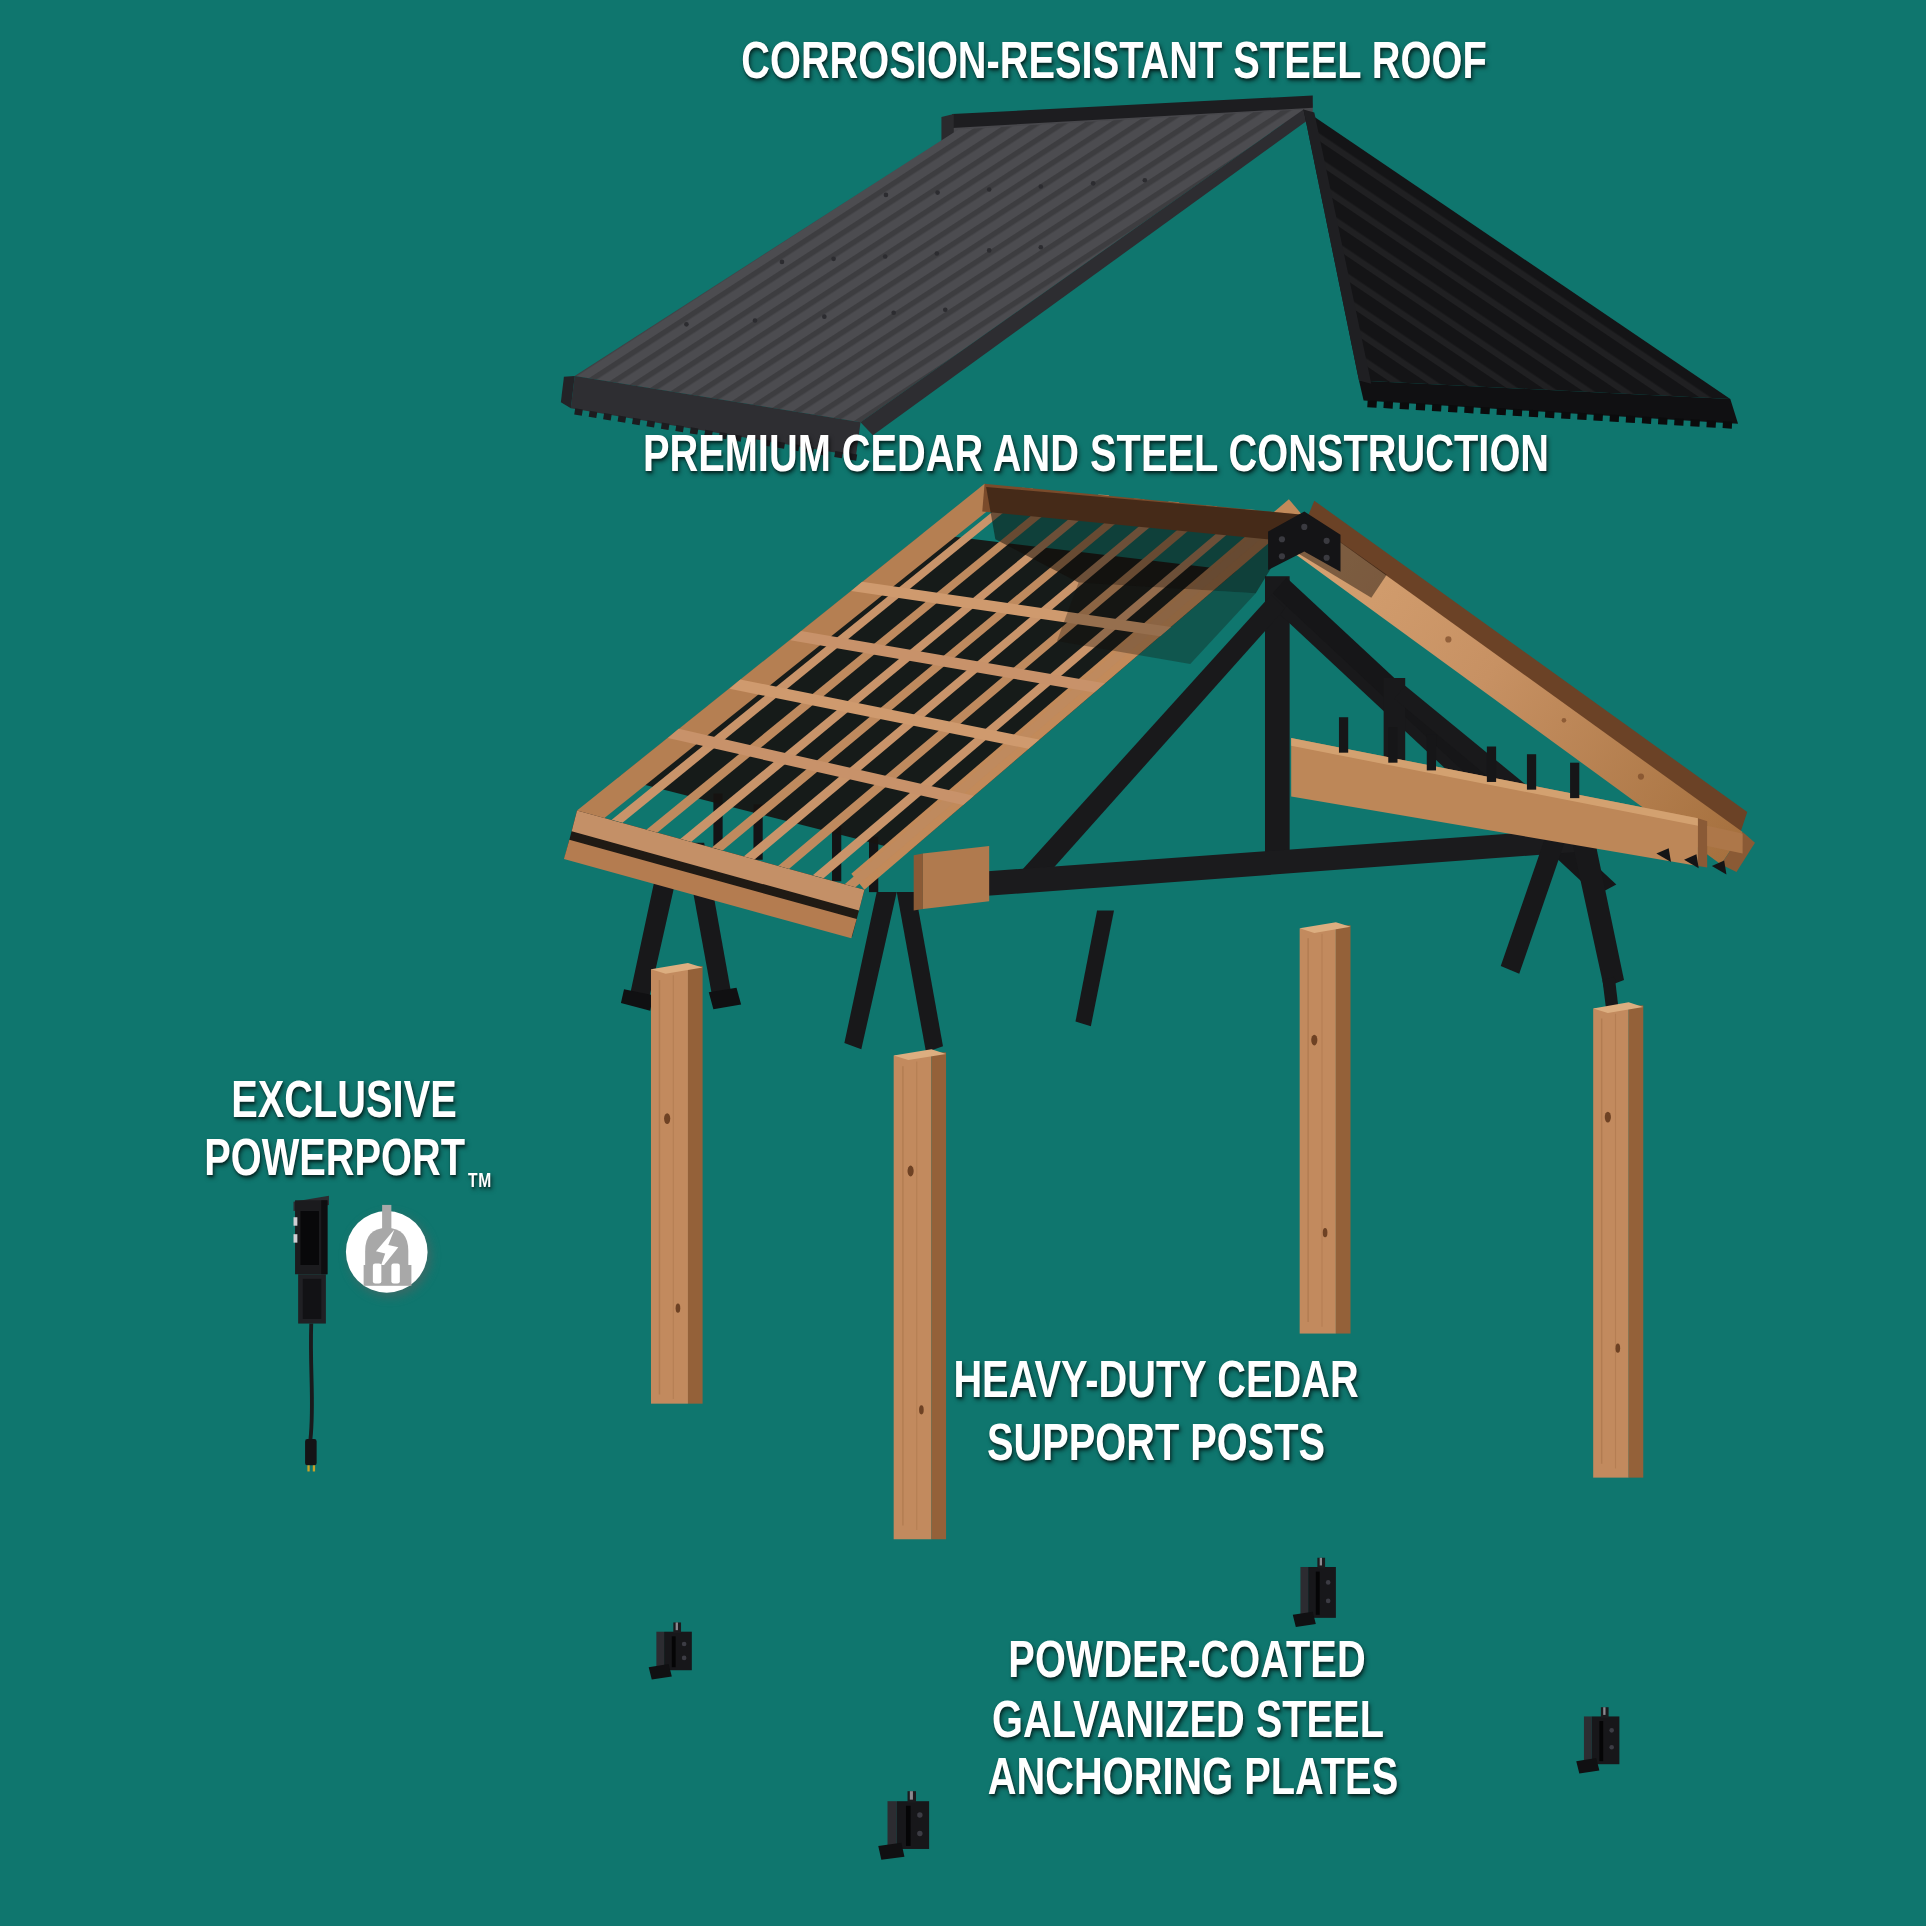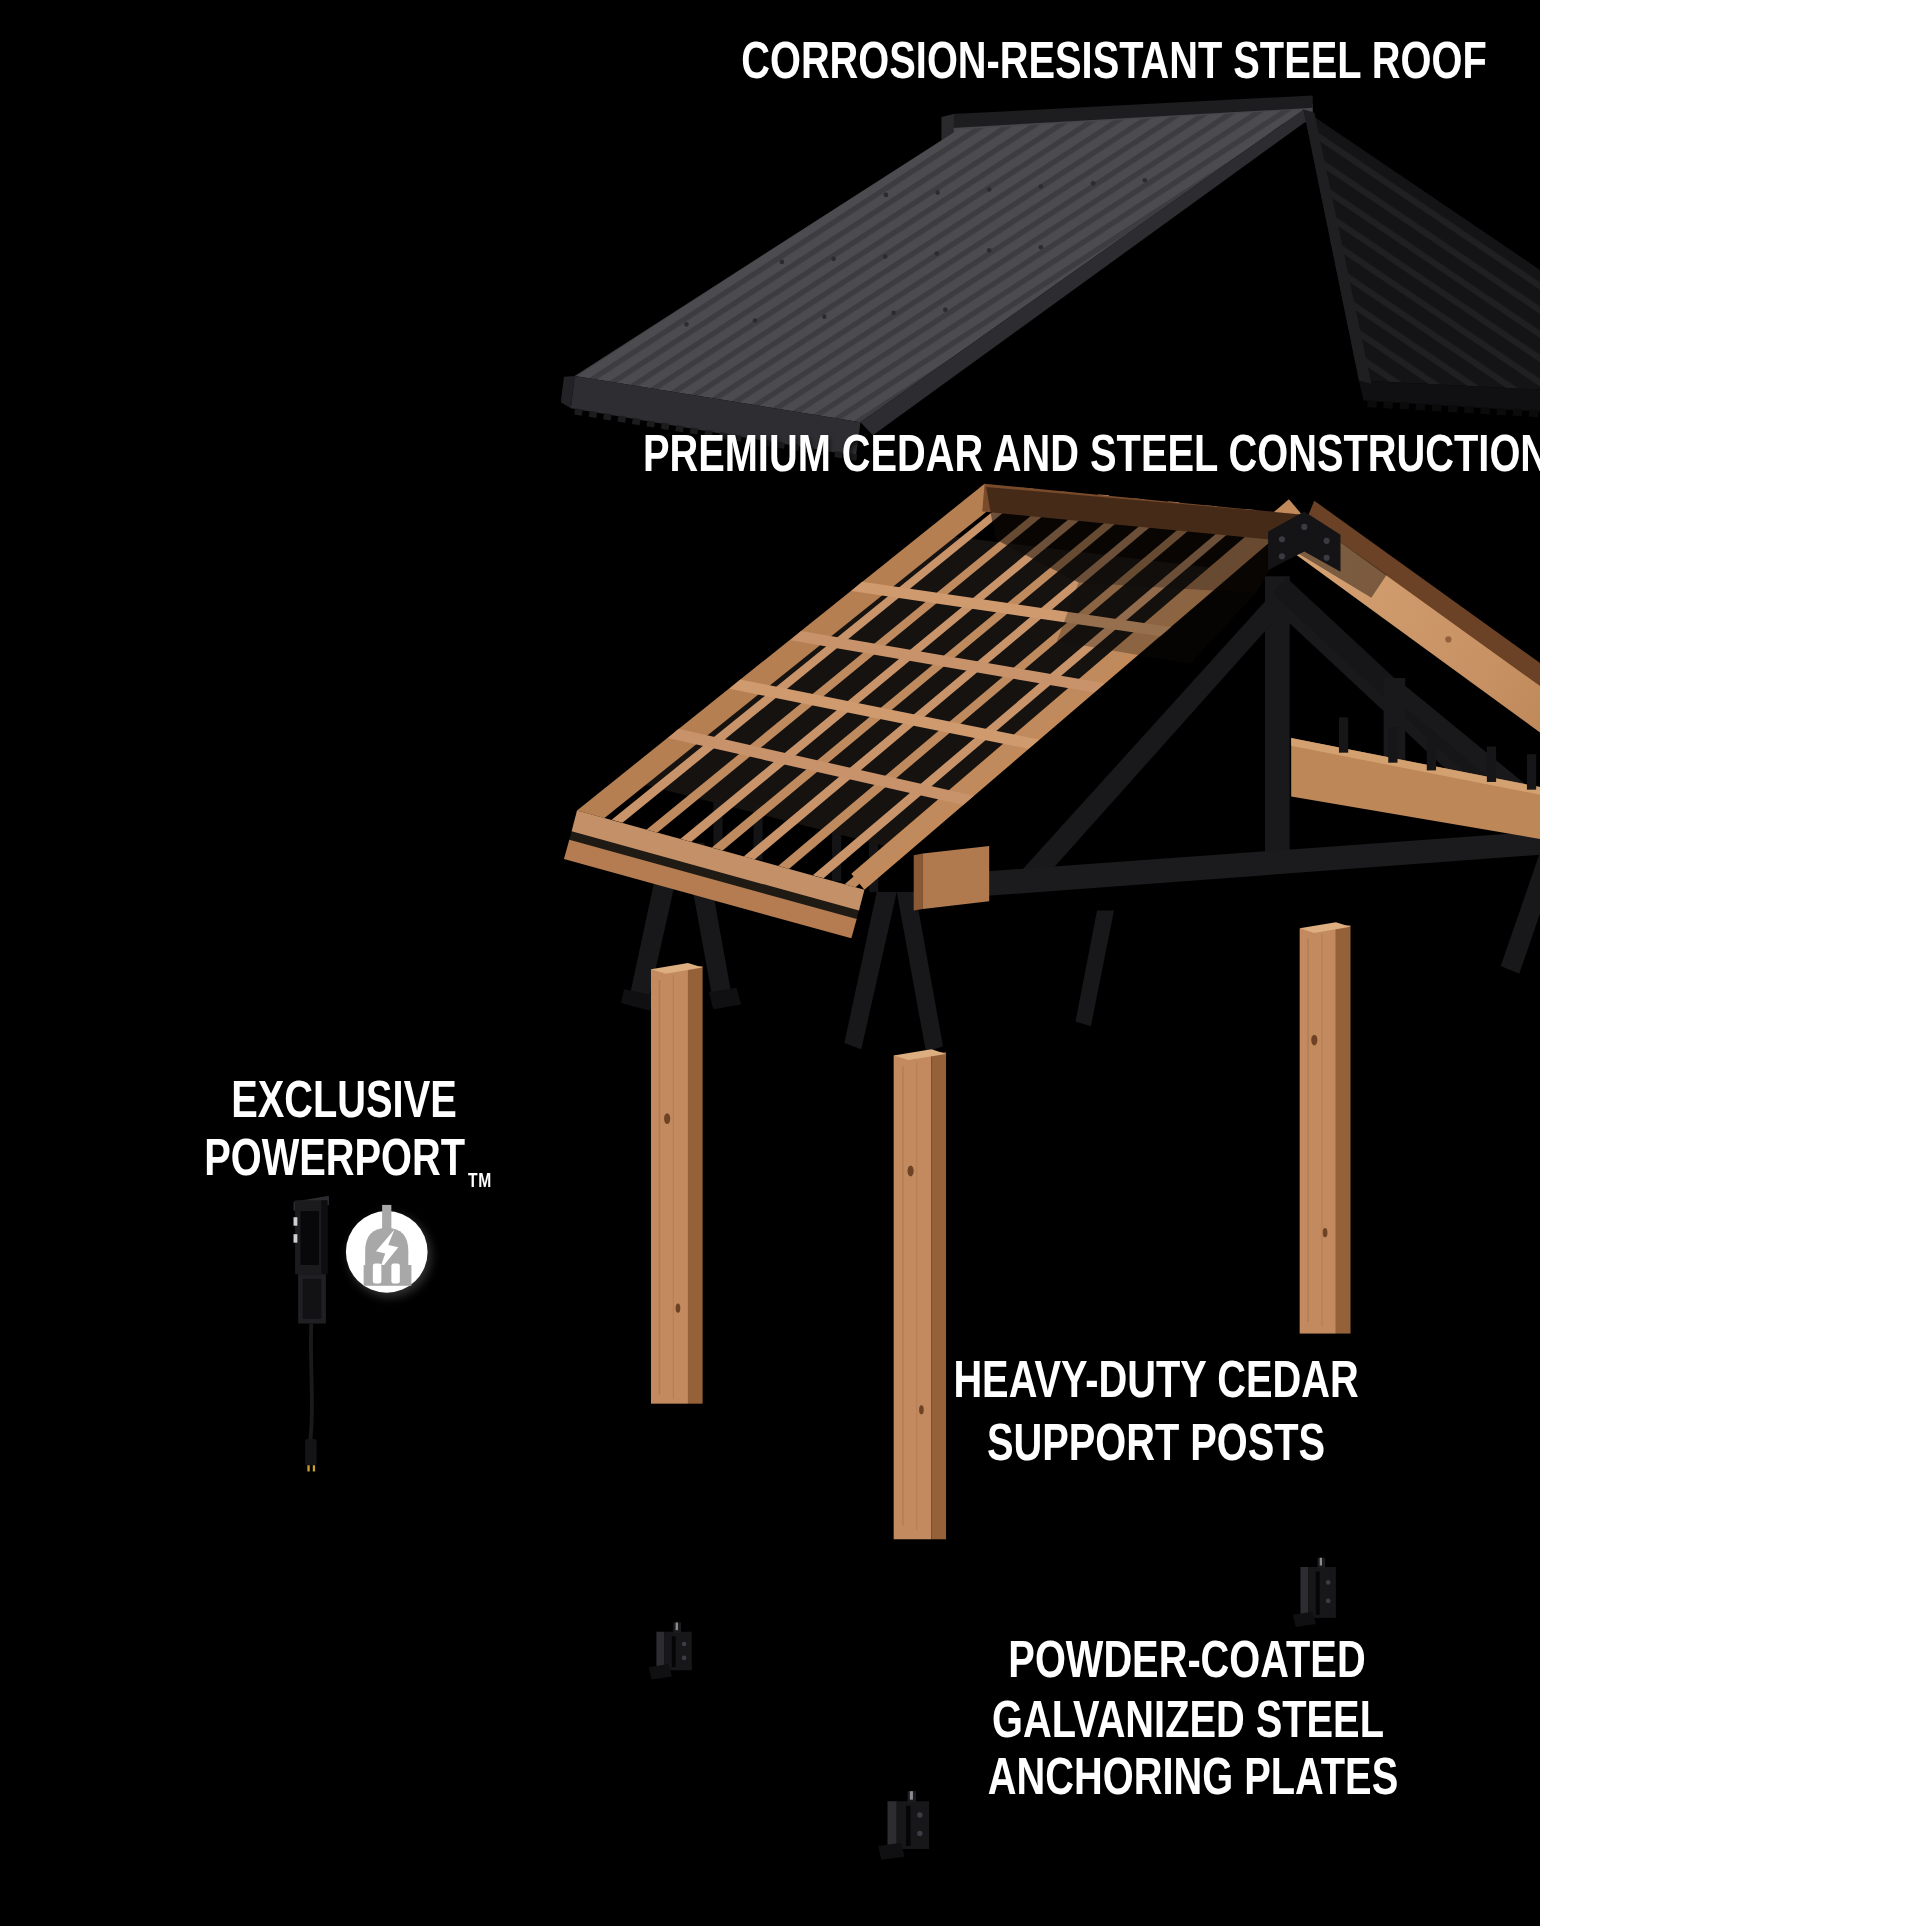--- a/index.html
+++ b/index.html
@@ -1,19 +1,19 @@
 <!DOCTYPE html>
 <html style="font-size:12.3px"><head>
 <meta charset="utf-8">
 <style>
   html,body{margin:0;padding:0;}
   #canvas{
     position:relative;
-    width:1540px;height:1926px;
-    background:#000000;
+    width:1926px;height:1926px;
+    background:#0f766e;
     overflow:hidden;
     font-family:"Liberation Sans", sans-serif;
     text-align:right;
   }
   #diagram-svg{position:absolute;left:0;top:0;width:1926px;height:1926px;}
   .lbl{
     position:absolute;
     font-family:"Liberation Sans", sans-serif;
     font-weight:bold;
     font-size:51px;

